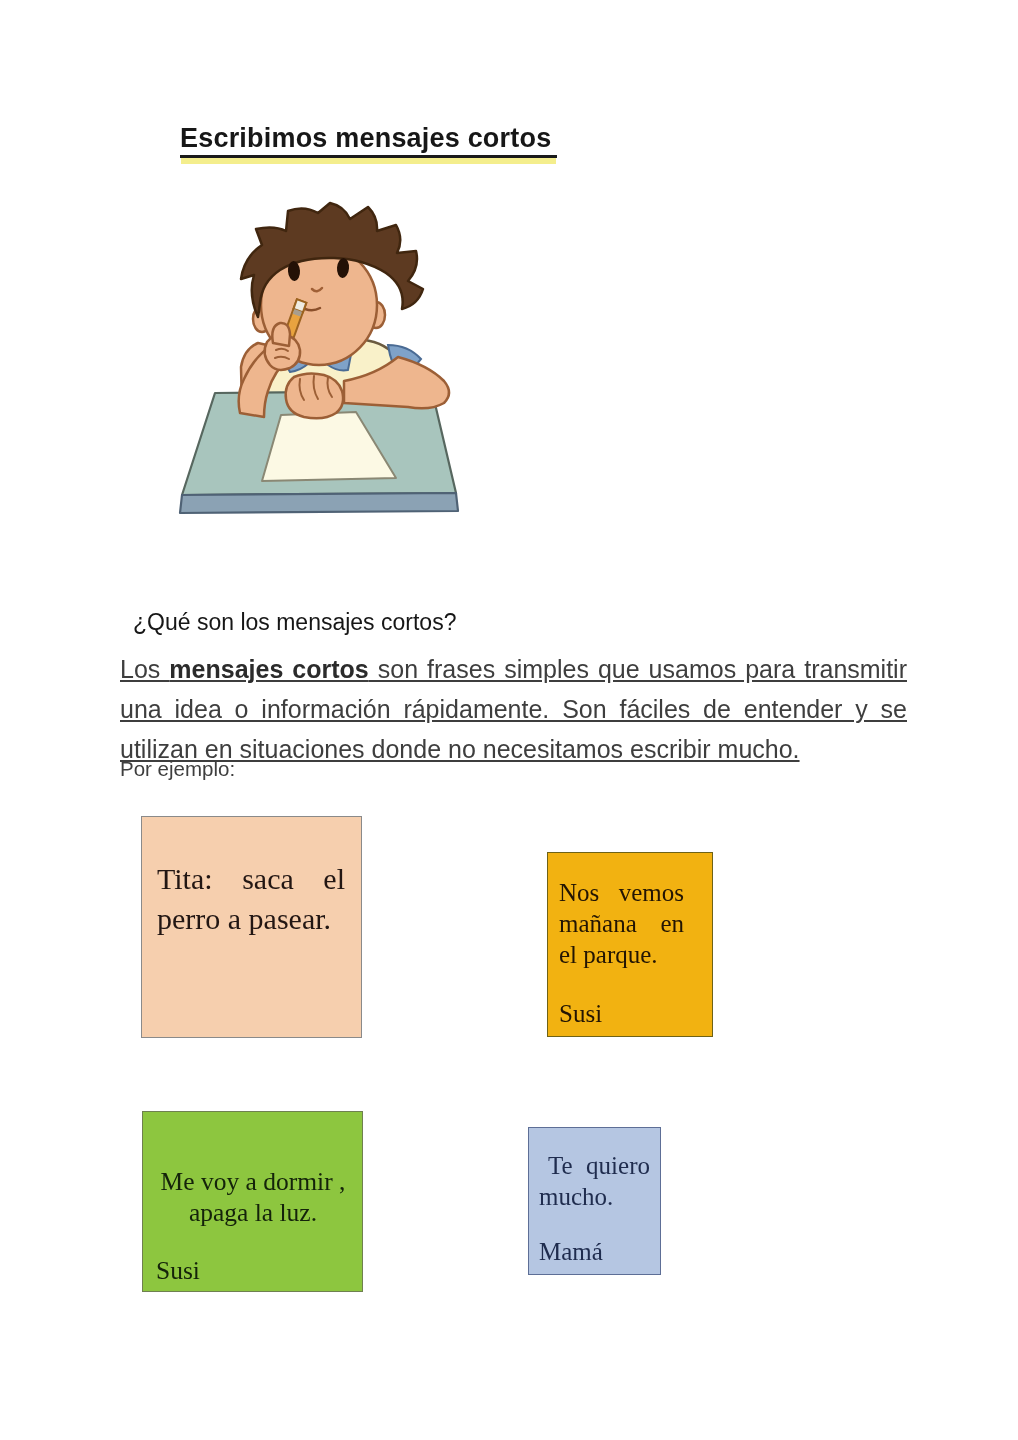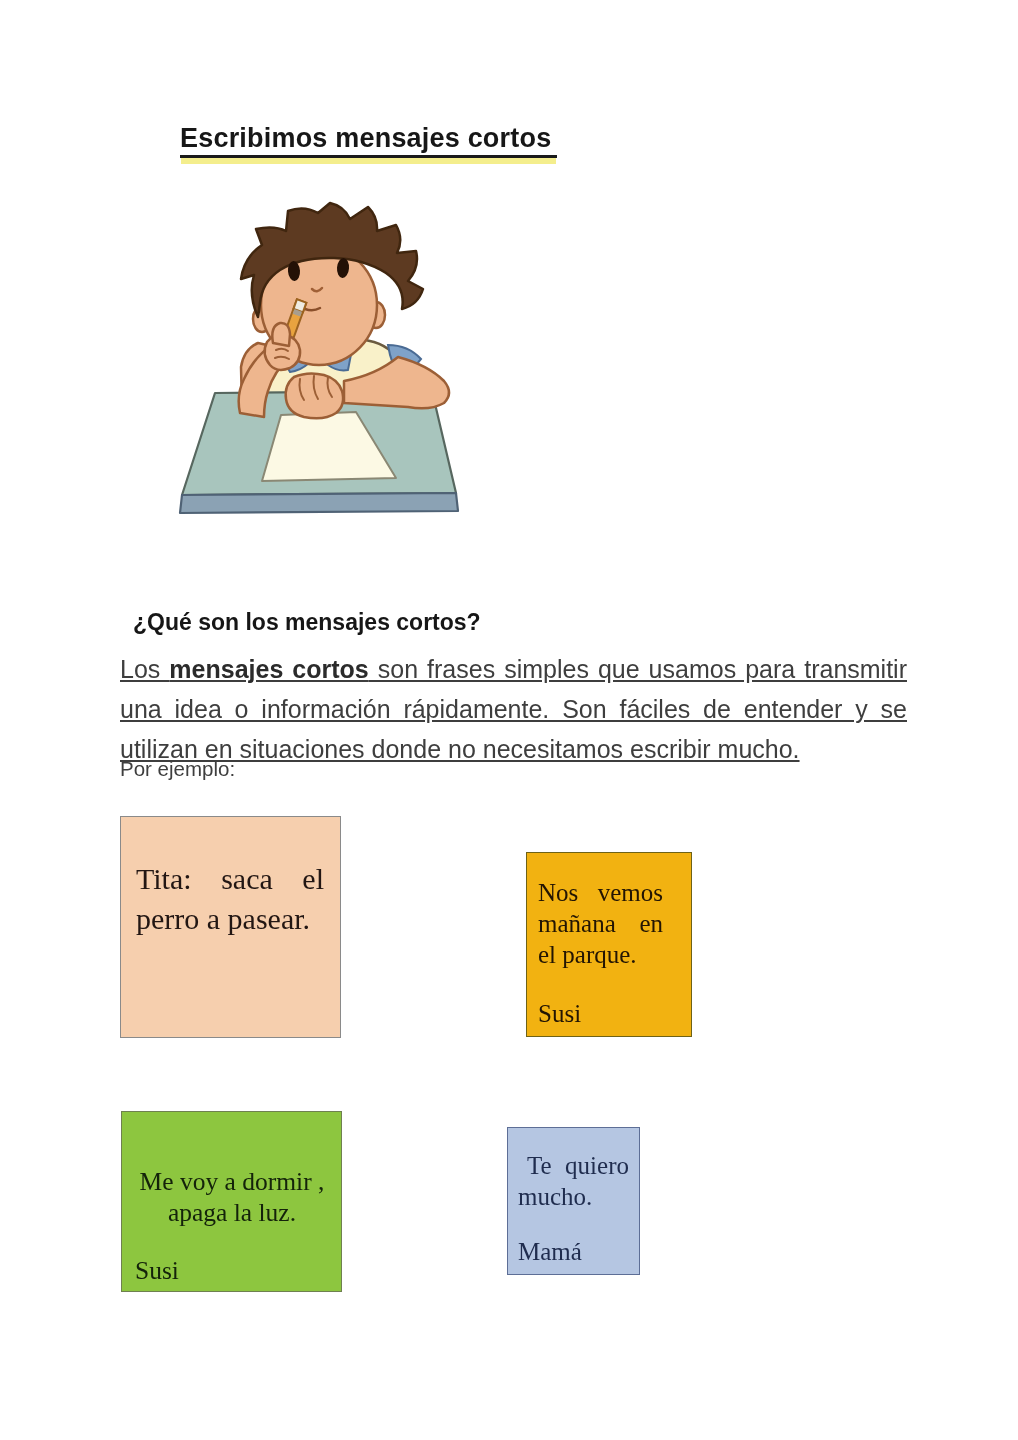--- a/index.html
+++ b/index.html
@@ -20,40 +20,40 @@
     box-shadow:0 7px 0 -1px #f4ee8d;
     padding:0 6px 1px 0;
   }
 
   
   .illustration { position:absolute; left:178px; top:195px; width:310px; height:350px; }
 
   
   .subheading {
     position:absolute; left:133px; top:609px;
-    font-size:23px; font-weight:bold; color:#161616; white-space:nowrap;
+    font-size:23px; font-weight:normal; color:#161616; white-space:nowrap;
   }
 
   
   .paragraph {
     position:absolute; left:120px; top:649px; width:787px;
     font-size:25px; line-height:40px; color:#3e3e3e; text-align:justify;text-decoration:underline;
   }
   .paragraph b { color:#2b2b2b; }
 
   .example-label {
     position:absolute; left:120px; top:757px;
     font-size:20.5px; color:#3e3e3e;
   }
 
   
   .note {
     position:absolute; box-sizing:border-box;
     font-family:"Liberation Serif", serif;
-    display:flex; flex-direction:column;
+    display:flex; flex-direction:column;margin-left:21px;
   }
   .note .message { text-align:justify; }
   .note .signature { margin-top:auto; }
 
   .note-papa {
     left:120px; top:816px; width:221px; height:222px;
     background:#f6cfae; border:1.5px solid #8a8a8a;
     padding:42px 16px 26px 15px;
     font-size:30px; line-height:40px; color:#221613;
   }

